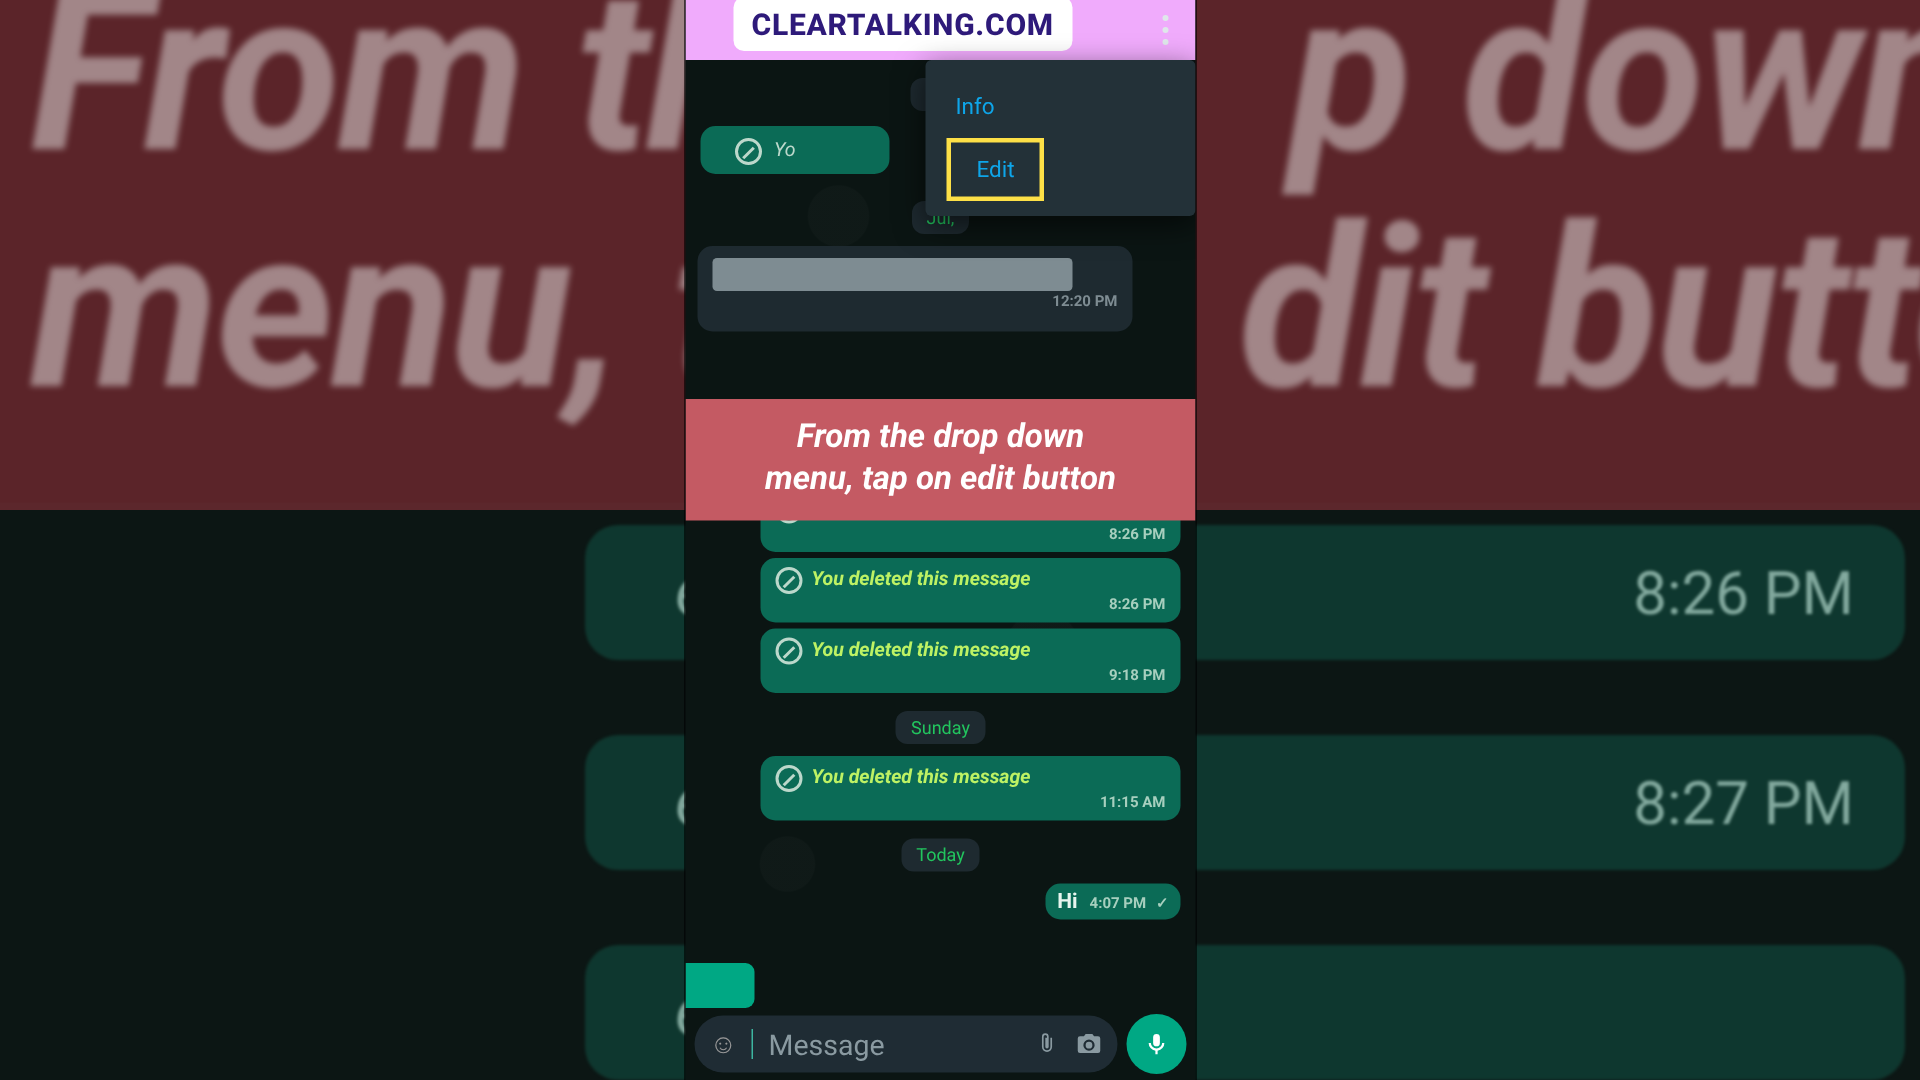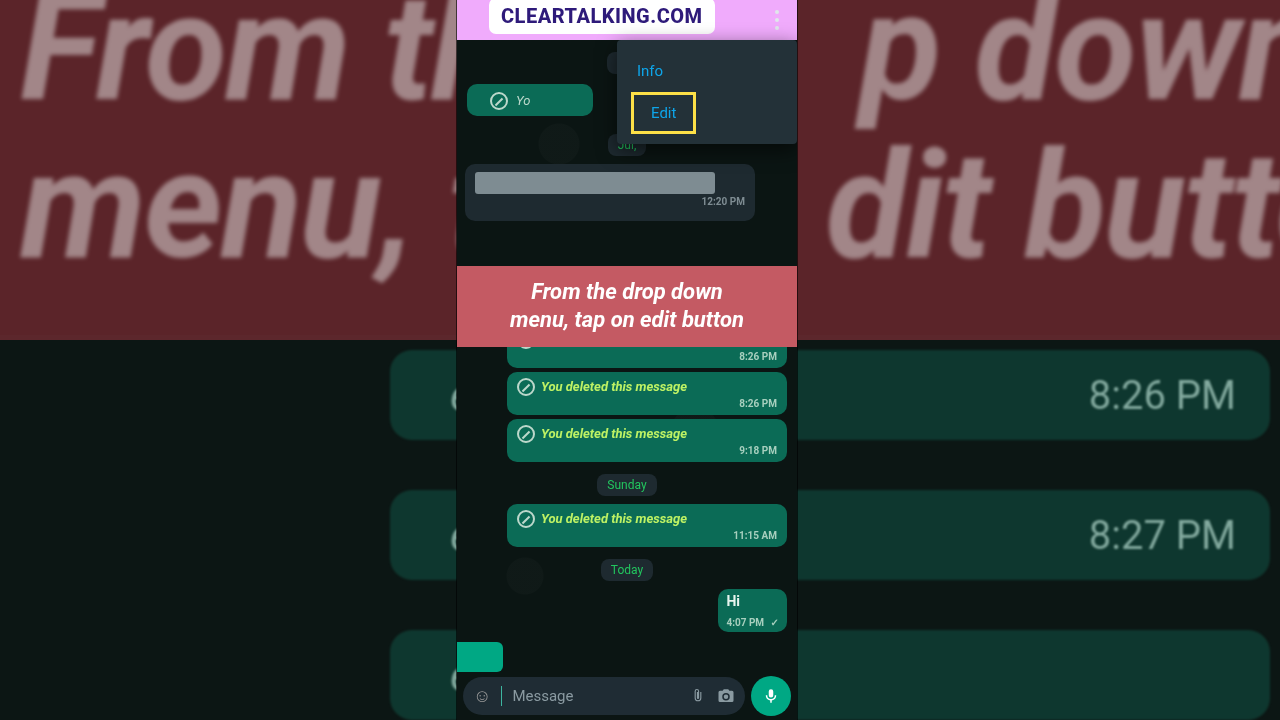--- a/index.html
+++ b/index.html
@@ -305,21 +305,21 @@
   .input-pill .emoji {
     font-size: 18px;
     color: #8a9aa1;
     filter: grayscale(1);
   }
   .input-pill .caret {
     width: 1px; height: 20px; background: #3db5a0;
   }
   .input-pill .placeholder {
     flex: 1;
-    font-size: 15px;
+    font-size: 19px;
     color: #8a9aa1;
   }
   .input-pill .attach, .input-pill .camera {
     width: 18px; height: 18px;
   }
   .mic-btn {
     width: 40px; height: 40px;
     border-radius: 50%;
     background: #00a884;
     display: flex;
@@ -424,21 +424,21 @@
     <div class="bubble sent">
       <div class="row">
         <span class="no-icon"></span>
         <span class="msg-text">You deleted this message</span>
       </div>
       <div class="meta">11:15 AM</div>
     </div>
 
     <div class="date-pill">Today</div>
 
-    <div class="bubble sent hi" style="width:fit-content; margin-bottom:10px;flex-direction:column;">
+    <div class="bubble sent hi" style="width:fit-content; margin-bottom:10px;">
       <span class="hi-text">Hi</span>
       <span class="meta" style="margin-top:0">
         <span>4:07 PM</span>
         <span class="tick">✓</span>
       </span>
     </div>
 
   </div>
 
   <div class="half-green"></div>

